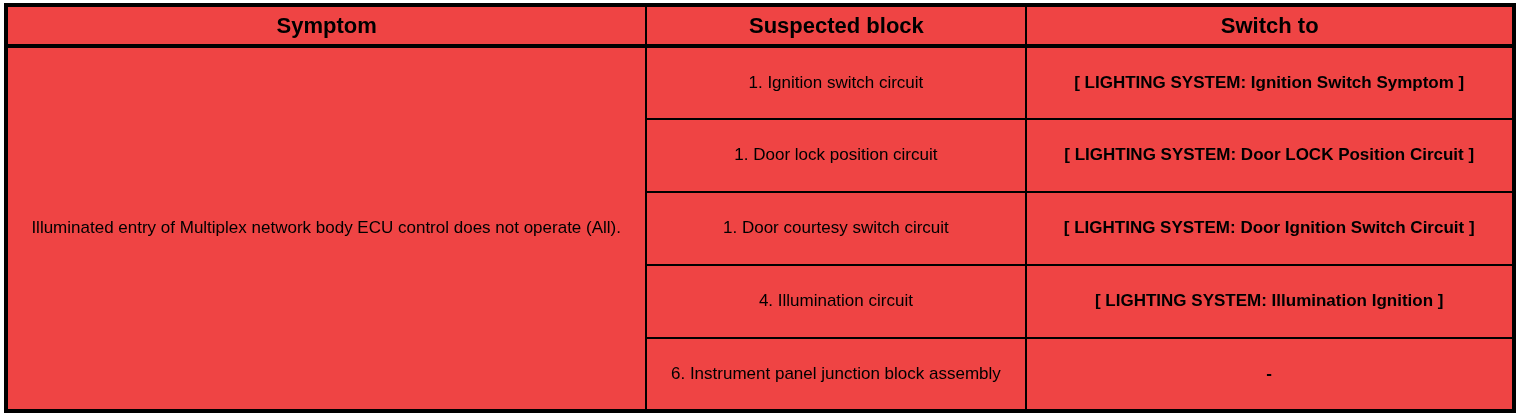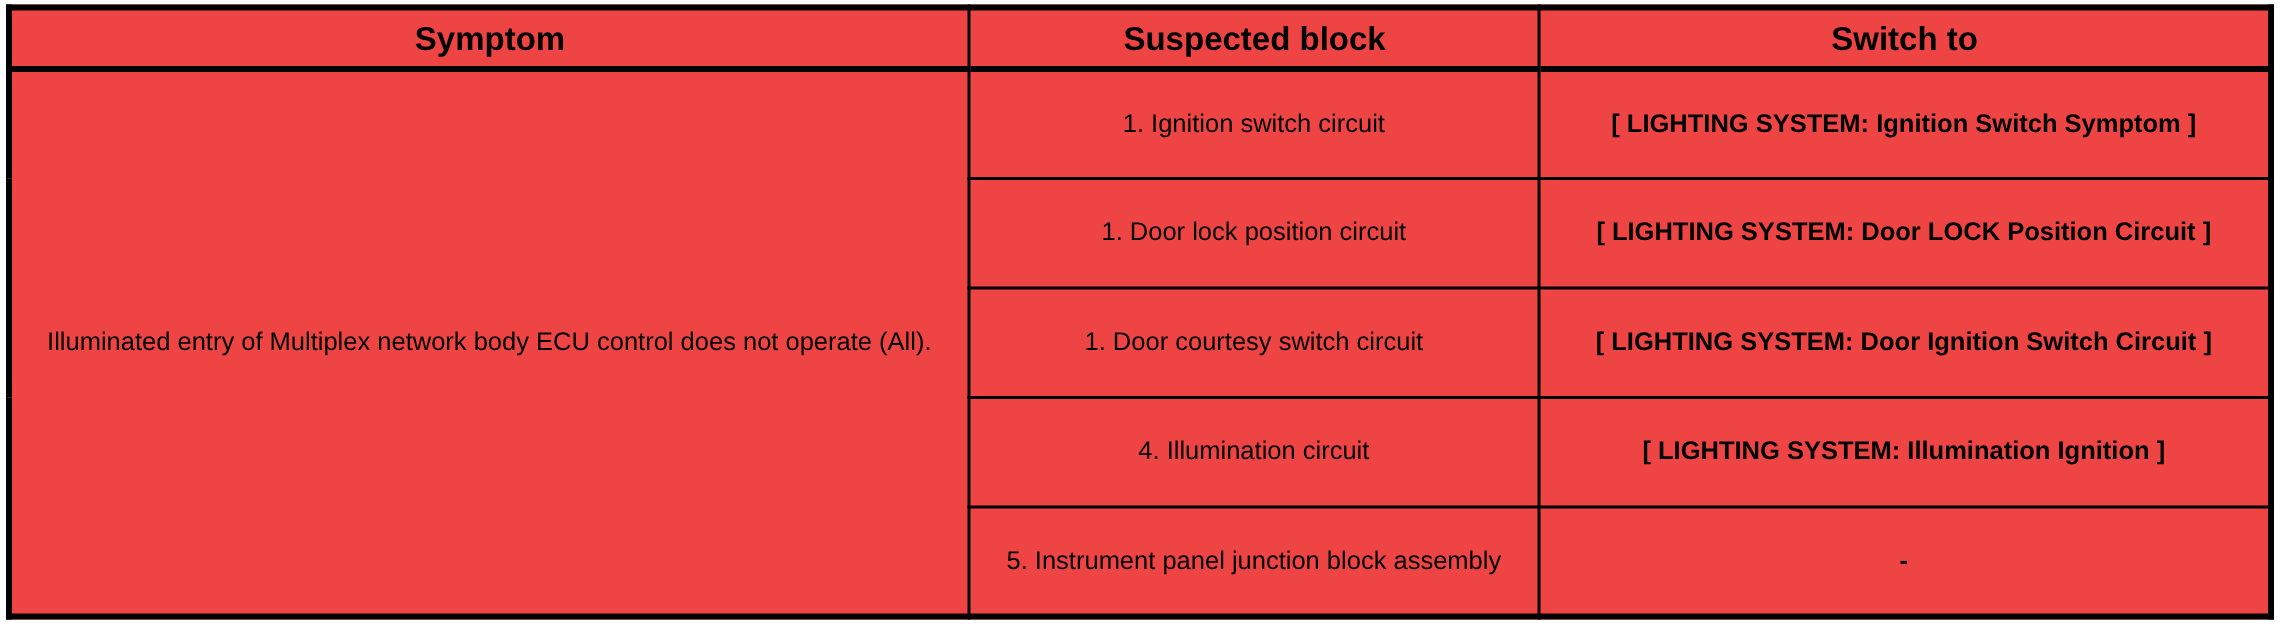--- a/index.html
+++ b/index.html
@@ -84,17 +84,17 @@
     </tr>
     <tr class="body-row">
       <td class="area-cell">1. Door courtesy switch circuit</td>
       <td class="refer-cell">[ LIGHTING SYSTEM: Door Ignition Switch Circuit ]</td>
     </tr>
     <tr class="body-row">
       <td class="area-cell">4. Illumination circuit</td>
       <td class="refer-cell">[ LIGHTING SYSTEM: Illumination Ignition ]</td>
     </tr>
     <tr class="body-row">
-      <td class="area-cell">5. Instrument panel junction block assembly</td>
+      <td class="area-cell">6. Instrument panel junction block assembly</td>
       <td class="refer-cell">-</td>
     </tr>
   </tbody>
 </table>
 
 </body></html>

